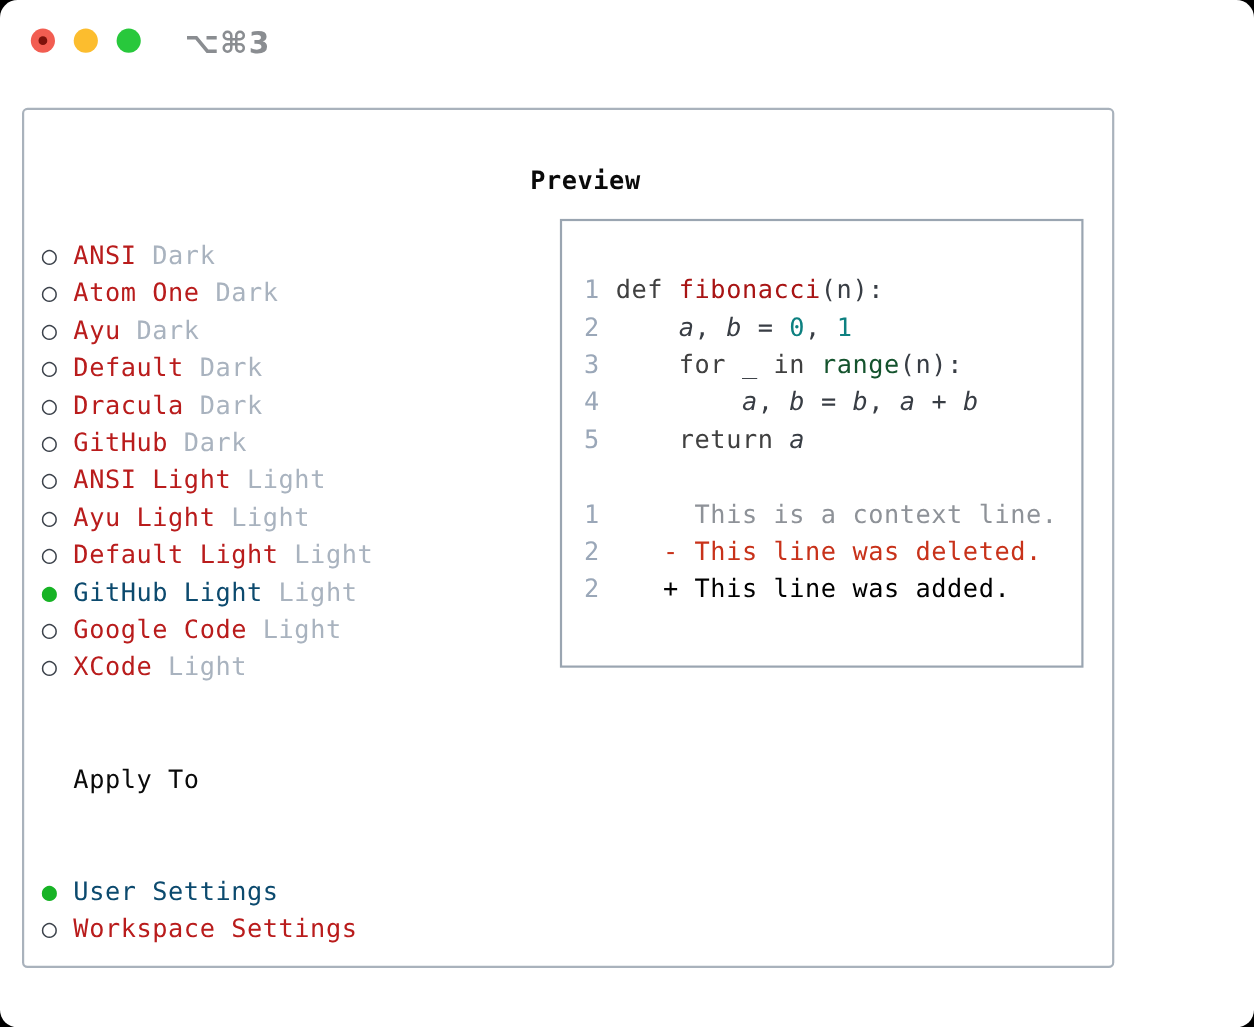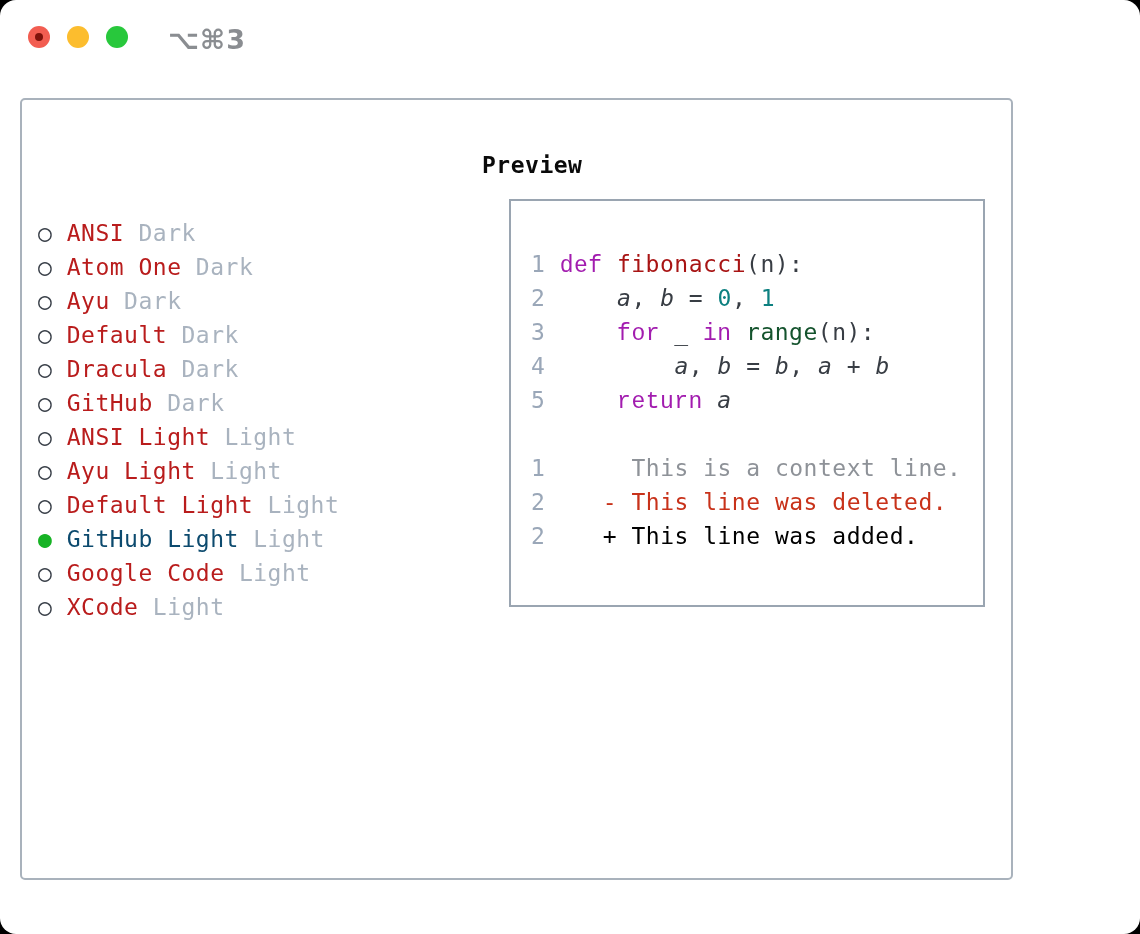--- a/index.html
+++ b/index.html
@@ -45,21 +45,21 @@
   
   .preview-title{position:absolute;left:482px;top:148px;font-weight:bold;color:#0a0a0a;}
   .preview-box{
     position:absolute;left:509px;top:199px;width:476px;height:408px;
     border:2px solid #9aa5b1;box-sizing:border-box;background:#fff;
   }
   .code{position:absolute;left:20px;top:46px;}
   .code-line{height:34px;}
   .lnum{color:#9aa7b8;}
   .seg-plain{color:#383d44;}
-  .seg-keyword{color:#a21caf;font-family:Liberation Mono, monospace;}
+  .seg-keyword{color:#404040;}
   .seg-fn{color:#a81414;}
   .seg-number{color:#0d8080;}
   .seg-builtin{color:#14532d;}
   .seg-var{color:#383d44;font-style:italic;}
   .seg-context{color:#8e9298;}
   .seg-deleted{color:#c8321a;}
   .seg-added{color:#000000;}
 </style>
 </head>
 <body>
@@ -73,20 +73,22 @@
     <div class="win-title">⌥⌘3</div>
   </div>
 
   <div class="panel"></div>
 
   <div class="select-col mono">
     <div id="theme-items"><div class="row"><span class="bullet">○ </span><span class="nm">ANSI</span><span> </span><span class="tag">Dark</span></div><div class="row"><span class="bullet">○ </span><span class="nm">Atom One</span><span> </span><span class="tag">Dark</span></div><div class="row"><span class="bullet">○ </span><span class="nm">Ayu</span><span> </span><span class="tag">Dark</span></div><div class="row"><span class="bullet">○ </span><span class="nm">Default</span><span> </span><span class="tag">Dark</span></div><div class="row"><span class="bullet">○ </span><span class="nm">Dracula</span><span> </span><span class="tag">Dark</span></div><div class="row"><span class="bullet">○ </span><span class="nm">GitHub</span><span> </span><span class="tag">Dark</span></div><div class="row"><span class="bullet">○ </span><span class="nm">ANSI Light</span><span> </span><span class="tag">Light</span></div><div class="row"><span class="bullet">○ </span><span class="nm">Ayu Light</span><span> </span><span class="tag">Light</span></div><div class="row"><span class="bullet">○ </span><span class="nm">Default Light</span><span> </span><span class="tag">Light</span></div><div class="row sel"><span class="bullet sel">● </span><span class="nm">GitHub Light</span><span> </span><span class="tag">Light</span></div><div class="row"><span class="bullet">○ </span><span class="nm">Google Code</span><span> </span><span class="tag">Light</span></div><div class="row"><span class="bullet">○ </span><span class="nm">XCode</span><span> </span><span class="tag">Light</span></div></div>
   </div>
 
   <div class="apply-col mono">
+    <div class="row"><span>  </span><span class="apply-header">Apply To</span></div>
+    <div id="apply-items"><div class="row sel"><span class="bullet sel">● </span><span class="nm">User Settings</span></div><div class="row"><span class="bullet">○ </span><span class="nm">Workspace Settings</span></div></div>
   </div>
 
 
   <div class="preview-title mono">Preview</div>
 
   <div class="preview-box">
     <div class="code mono" id="code-lines"><div class="code-line"><span class="lnum">1 </span><span class="seg-keyword">def </span><span class="seg-fn">fibonacci</span><span class="seg-plain">(n):</span></div><div class="code-line"><span class="lnum">2 </span><span class="seg-plain">    </span><span class="seg-var">a</span><span class="seg-plain">, </span><span class="seg-var">b</span><span class="seg-plain"> = </span><span class="seg-number">0</span><span class="seg-plain">, </span><span class="seg-number">1</span></div><div class="code-line"><span class="lnum">3 </span><span class="seg-plain">    </span><span class="seg-keyword">for</span><span class="seg-plain"> _ </span><span class="seg-keyword">in</span><span class="seg-plain"> </span><span class="seg-builtin">range</span><span class="seg-plain">(n):</span></div><div class="code-line"><span class="lnum">4 </span><span class="seg-plain">        </span><span class="seg-var">a</span><span class="seg-plain">, </span><span class="seg-var">b</span><span class="seg-plain"> = </span><span class="seg-var">b</span><span class="seg-plain">, </span><span class="seg-var">a</span><span class="seg-plain"> + </span><span class="seg-var">b</span></div><div class="code-line"><span class="lnum">5 </span><span class="seg-plain">    </span><span class="seg-keyword">return</span><span class="seg-plain"> </span><span class="seg-var">a</span></div><div class="code-line"><span class="lnum"></span></div><div class="code-line"><span class="lnum">1 </span><span class="seg-context">     This is a context line.</span></div><div class="code-line"><span class="lnum">2 </span><span class="seg-deleted">   - This line was deleted.</span></div><div class="code-line"><span class="lnum">2 </span><span class="seg-added">   + This line was added.</span></div></div>
   </div>
 
 </div>

